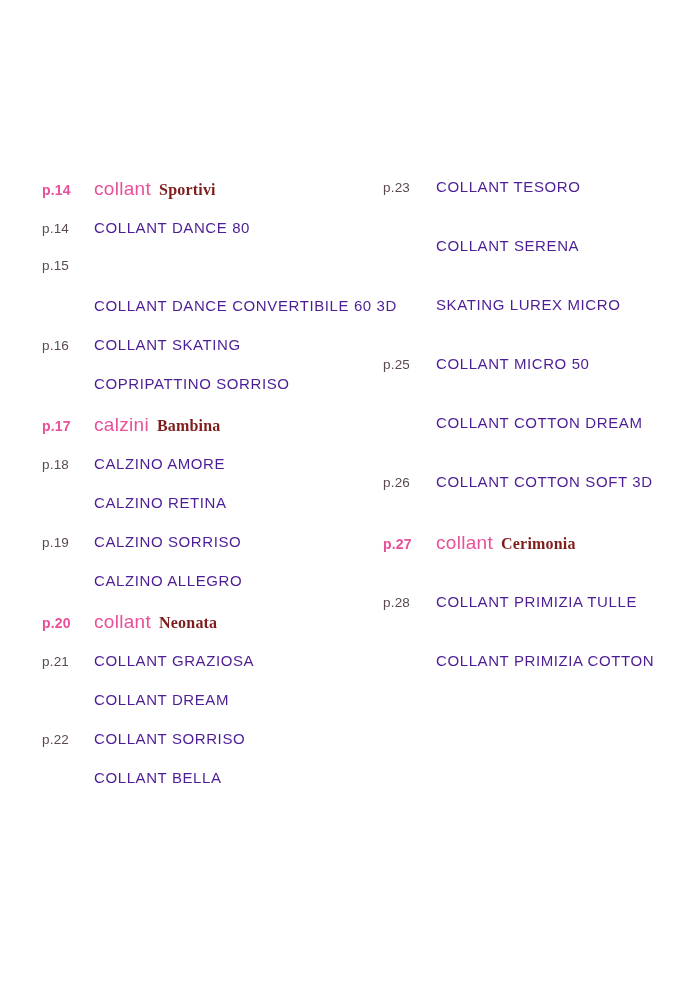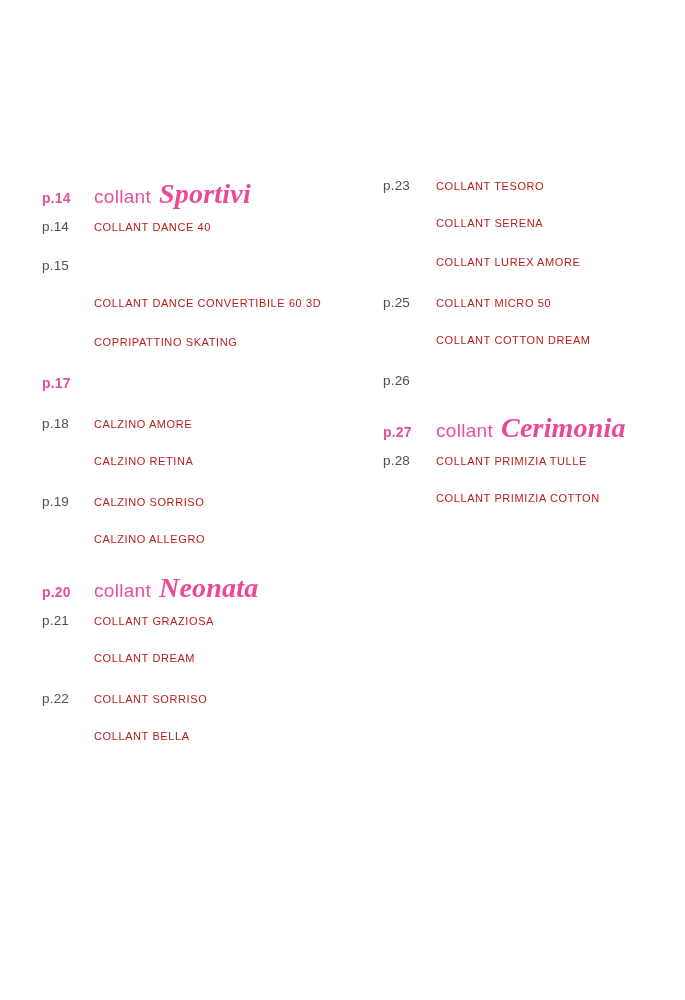--- a/index.html
+++ b/index.html
@@ -36,40 +36,41 @@
   }
   .col-left {
     width: 340px;
     padding-left: 42px;
     box-sizing: border-box;
   }
   .col-right {
     width: 345px;
     padding-left: 43px;
     box-sizing: border-box;
+    gap: 20px;
   }
 
   
   .row {
     display: flex;
     flex-direction: row;
     align-items: baseline;
     height: 39px;
   }
   .row .pg {
     width: 52px;
     flex: 0 0 52px;
     text-align: left;
     font-size: 13.5px;
     color: #5b4a4f;
     letter-spacing: 0.2px;
   }
   .row .title {
-    font-size: 11px;
-    color: #b91c1c;
+    font-size: 15px;
+    color: #4c1d95;
     letter-spacing: 0.6px;
     white-space: nowrap;
   }
 
   
   .row.section {
     height: 41px;
     align-items: baseline;
   }
   .row.section .pg {
@@ -85,24 +86,23 @@
     white-space: nowrap;
   }
   .sec-word {
     font-size: 19px;
     color: #e8509a;
     letter-spacing: 0.3px;
     font-weight: normal;
     text-align: right;
   }
   .sec-name {
-    font-size: 28px;
-    color: #ec4899;
+    font-size: 16px;
+    color: #7f1d1d;
     font-weight: bold;
-    font-style: italic;
     font-family: "Liberation Serif", serif;
     margin-left: 8px;
     letter-spacing: 0.2px;
   }
 
   
   .col-right .row .pg {
     width: 53px;
     flex: 0 0 53px;
   }
@@ -115,35 +115,43 @@
     <div class="col col-left">
         <div class="row section">
           <span class="pg">p.14</span>
           <span class="sec-title">
             <span class="sec-word">collant</span>
             <span class="sec-name">Sportivi</span>
           </span>
         </div>
         <div class="row">
           <span class="pg">p.14</span>
-          <span class="title">COLLANT DANCE 40</span>
+          <span class="title">COLLANT DANCE 80</span>
         </div>
         <div class="row">
           <span class="pg">p.15</span>
         </div>
         <div class="row">
           <span class="pg"></span>
           <span class="title">COLLANT DANCE CONVERTIBILE 60 3D</span>
         </div>
         <div class="row">
-          <span class="pg"></span>
-          <span class="title">COPRIPATTINO SKATING</span>
+          <span class="pg">p.16</span>
+          <span class="title">COLLANT SKATING</span>
+        </div>
+        <div class="row">
+          <span class="pg"></span>
+          <span class="title">COPRIPATTINO SORRISO</span>
         </div>
         <div class="row section">
           <span class="pg">p.17</span>
+          <span class="sec-title">
+            <span class="sec-word">calzini</span>
+            <span class="sec-name">Bambina</span>
+          </span>
         </div>
         <div class="row">
           <span class="pg">p.18</span>
           <span class="title">CALZINO AMORE</span>
         </div>
         <div class="row">
           <span class="pg"></span>
           <span class="title">CALZINO RETINA</span>
         </div>
         <div class="row">
@@ -182,32 +190,33 @@
         <div class="row">
           <span class="pg">p.23</span>
           <span class="title">COLLANT  TESORO</span>
         </div>
         <div class="row">
           <span class="pg"></span>
           <span class="title">COLLANT SERENA</span>
         </div>
         <div class="row">
           <span class="pg"></span>
-          <span class="title">COLLANT LUREX AMORE</span>
+          <span class="title">SKATING LUREX MICRO</span>
         </div>
         <div class="row">
           <span class="pg">p.25</span>
           <span class="title">COLLANT MICRO 50</span>
         </div>
         <div class="row">
           <span class="pg"></span>
           <span class="title">COLLANT COTTON DREAM</span>
         </div>
         <div class="row">
           <span class="pg">p.26</span>
+          <span class="title">COLLANT COTTON SOFT 3D</span>
         </div>
         <div class="row section">
           <span class="pg">p.27</span>
           <span class="sec-title">
             <span class="sec-word">collant</span>
             <span class="sec-name">Cerimonia</span>
           </span>
         </div>
         <div class="row">
           <span class="pg">p.28</span>

